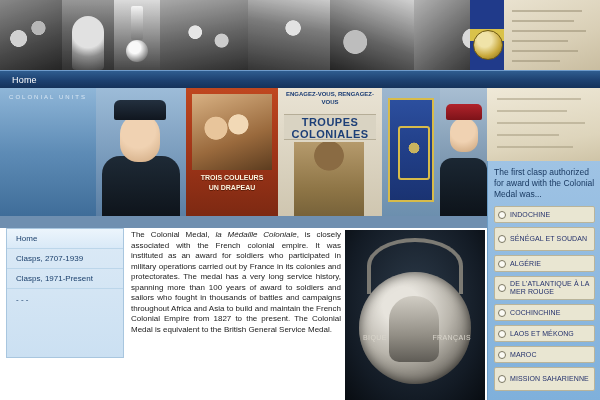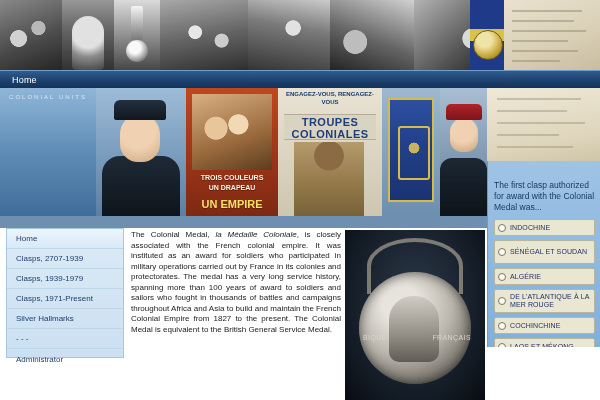--- a/index.html
+++ b/index.html
@@ -237,24 +237,24 @@
     background: linear-gradient(170deg,#efe9d8 0%, #ded5bc 70%, #cfc4a7 100%);
     overflow: hidden;
   }
   .parchment-top .pl {
     position: absolute; left: 10px; height: 2px; background: #a2977c; opacity: .5;
   }
 
   
   .rightpanel {
     position: absolute; left: 487px; top: 161px;
-    width: 113px; height: 186px;
+    width: 113px; height: 239px;
     background: linear-gradient(180deg,#9fc3e4 0%, #7fb0db 100%);
     border-left: 1px solid #6b9cc6;
-    padding: 19px 5px 0 6px;
+    padding: 6px 5px 0 6px;
     overflow: hidden;
   }
   .rightpanel .q {
     color: #16365e;
     font-size: 8.5px;
     line-height: 11px;
     margin-bottom: 6px;
   }
   .opt {
     display: flex; align-items: center;
@@ -383,21 +383,20 @@
     </div>
     <div class="hero-cell h-gen1">
       <div class="body"></div>
         <div class="face"></div>
         <div class="kepi"></div>
     </div>
     <div class="hero-cell h-poster1">
       <div class="pimg"></div>
       <div class="l1">TROIS COULEURS</div>
       <div class="l2">UN DRAPEAU</div>
-      <div class="l3">UN EMPIRE</div>
     </div>
     <div class="hero-cell h-poster2">
       <div class="top">ENGAGEZ-VOUS, RENGAGEZ-VOUS</div>
       <div class="bar">TROUPES COLONIALES</div>
       <div class="sold"></div>
     </div>
     <div class="hero-cell h-flag">
       <div class="cloth"></div>
     </div>
     <div class="hero-cell h-gen2">
@@ -418,33 +417,24 @@
   <div class="contentbg"></div>
 
   <div class="sidebar">
     <div class="side-item active">
       <span>Home</span>
     </div>
     <div class="side-item">
       <span>Clasps, 2707-1939</span>
     </div>
     <div class="side-item">
-      <span>Clasps, 1939-1979</span>
-    </div>
-    <div class="side-item">
       <span>Clasps, 1971-Present</span>
-    </div>
-    <div class="side-item">
-      <span>Silver Hallmarks</span>
     </div>
     <div class="side-item">
       <span>- - -</span>
-    </div>
-    <div class="side-item">
-      <span>Administrator</span>
     </div>
   </div>
 
   <div class="article">
     <p><span>The Colonial Medal, </span><i>la Médaille Coloniale</i><span>, is closely associated with the French colonial empire. It was instituted as an award for soldiers who participated in military operations carried out by France in its colonies and protectorates. The medal has a very long service history, spanning more than 100 years of award to soldiers and sailors who fought in thousands of battles and campaigns throughout Africa and Asia to build and maintain the French Colonial Empire from 1827 to the present. The Colonial Medal is equivalent to the British General Service Medal.</span></p>
   </div>
 
   <div class="medalphoto">
     <div class="wreath"></div>
     <div class="disc"></div>

